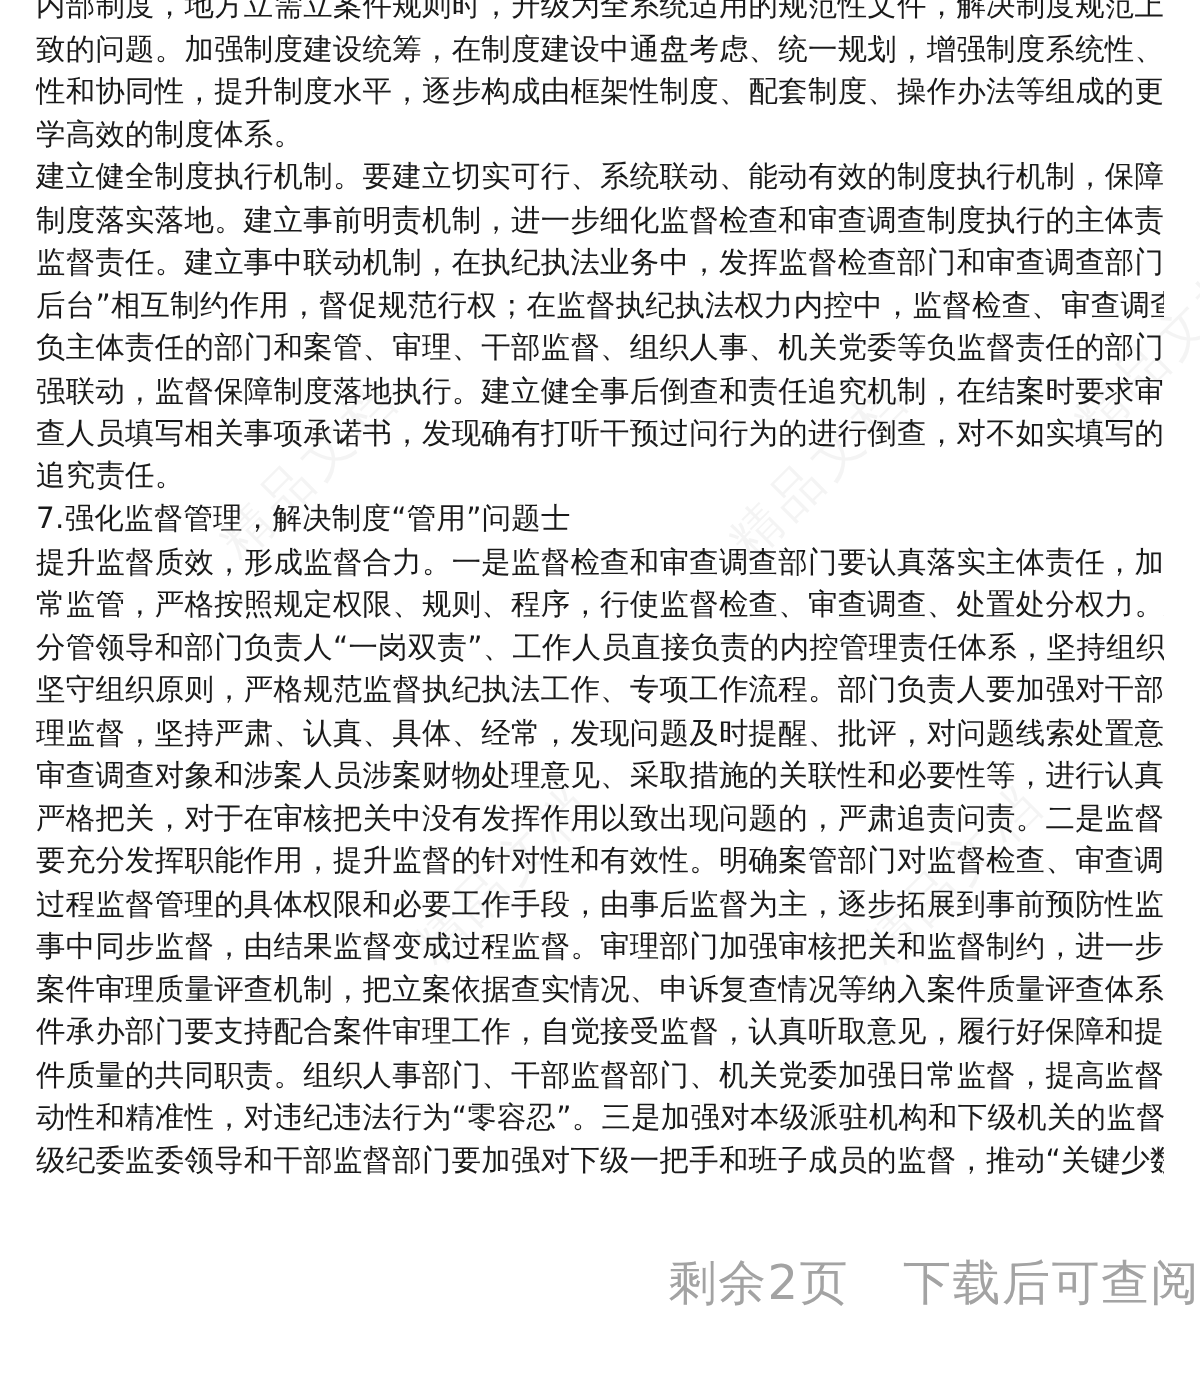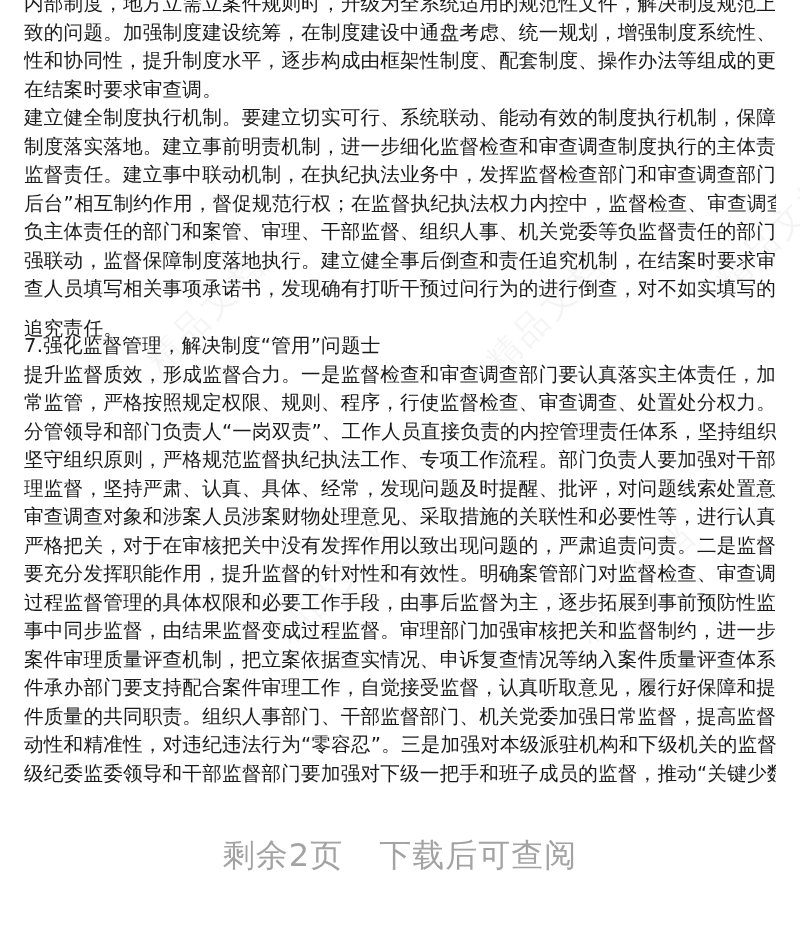--- a/index.html
+++ b/index.html
@@ -44,46 +44,46 @@
       transform: rotate(-45deg);
       white-space: nowrap;
       pointer-events: none;
       letter-spacing: 4px;
     }
     .remaining {
       position: absolute;
       left: 0;
       width: 800px;
       top: 834px;
-      text-align: center;
+      text-align: right;
       font-size: 32px;
       color: #a3a3a3;
       letter-spacing: 1px;
     }
     .remaining .gap {
       display: inline-block;
       width: 36px;
     }
   </style>
 </head>
 <body>
 
 <div class="page">
   <div class="line" style="top:0px">内部制度，地方立需立案件规则时，升级为全系统适用的规范性文件，解决制度规范上不一</div>
   <div class="line" style="top:28.5px">致的问题。加强制度建设统筹，在制度建设中通盘考虑、统一规划，增强制度系统性、整体</div>
   <div class="line" style="top:57px">性和协同性，提升制度水平，逐步构成由框架性制度、配套制度、操作办法等组成的更加科</div>
-  <div class="line last" style="top:85.5px">在结案时要求审查调。</div>
+  <div class="line last" style="top:85.5px">学高效的制度体系。</div>
   <div class="line" style="top:114px">建立健全制度执行机制。要建立切实可行、系统联动、能动有效的制度执行机制，保障现行</div>
   <div class="line" style="top:142.5px">制度落实落地。建立事前明责机制，进一步细化监督检查和审查调查制度执行的主体责任和</div>
   <div class="line" style="top:171px">监督责任。建立事中联动机制，在执纪执法业务中，发挥监督检查部门和审查调查部门“前</div>
   <div class="line" style="top:199.5px">后台”相互制约作用，督促规范行权；在监督执纪执法权力内控中，监督检查、审查调查等</div>
   <div class="line" style="top:228px">负主体责任的部门和案管、审理、干部监督、组织人事、机关党委等负监督责任的部门要加</div>
   <div class="line" style="top:256.5px">强联动，监督保障制度落地执行。建立健全事后倒查和责任追究机制，在结案时要求审查调</div>
   <div class="line" style="top:285px">查人员填写相关事项承诺书，发现确有打听干预过问行为的进行倒查，对不如实填写的严肃</div>
-  <div class="line last" style="top:325px">追究责任。</div>
+  <div class="line last" style="top:313px">追究责任。</div>
   <div class="line last" style="top:342px">7.强化监督管理，解决制度“管用”问题士</div>
   <div class="line" style="top:370.5px">提升监督质效，形成监督合力。一是监督检查和审查调查部门要认真落实主体责任，加强日</div>
   <div class="line" style="top:399px">常监管，严格按照规定权限、规则、程序，行使监督检查、审查调查、处置处分权力。建立</div>
   <div class="line" style="top:427.5px">分管领导和部门负责人“一岗双责”、工作人员直接负责的内控管理责任体系，坚持组织授权、</div>
   <div class="line" style="top:456px">坚守组织原则，严格规范监督执纪执法工作、专项工作流程。部门负责人要加强对干部的管</div>
   <div class="line" style="top:484.5px">理监督，坚持严肃、认真、具体、经常，发现问题及时提醒、批评，对问题线索处置意见、</div>
   <div class="line" style="top:513px">审查调查对象和涉案人员涉案财物处理意见、采取措施的关联性和必要性等，进行认真审核、</div>
   <div class="line" style="top:541.5px">严格把关，对于在审核把关中没有发挥作用以致出现问题的，严肃追责问责。二是监督部门</div>
   <div class="line" style="top:570px">要充分发挥职能作用，提升监督的针对性和有效性。明确案管部门对监督检查、审查调查全</div>
   <div class="line" style="top:598.5px">过程监督管理的具体权限和必要工作手段，由事后监督为主，逐步拓展到事前预防性监督、</div>

